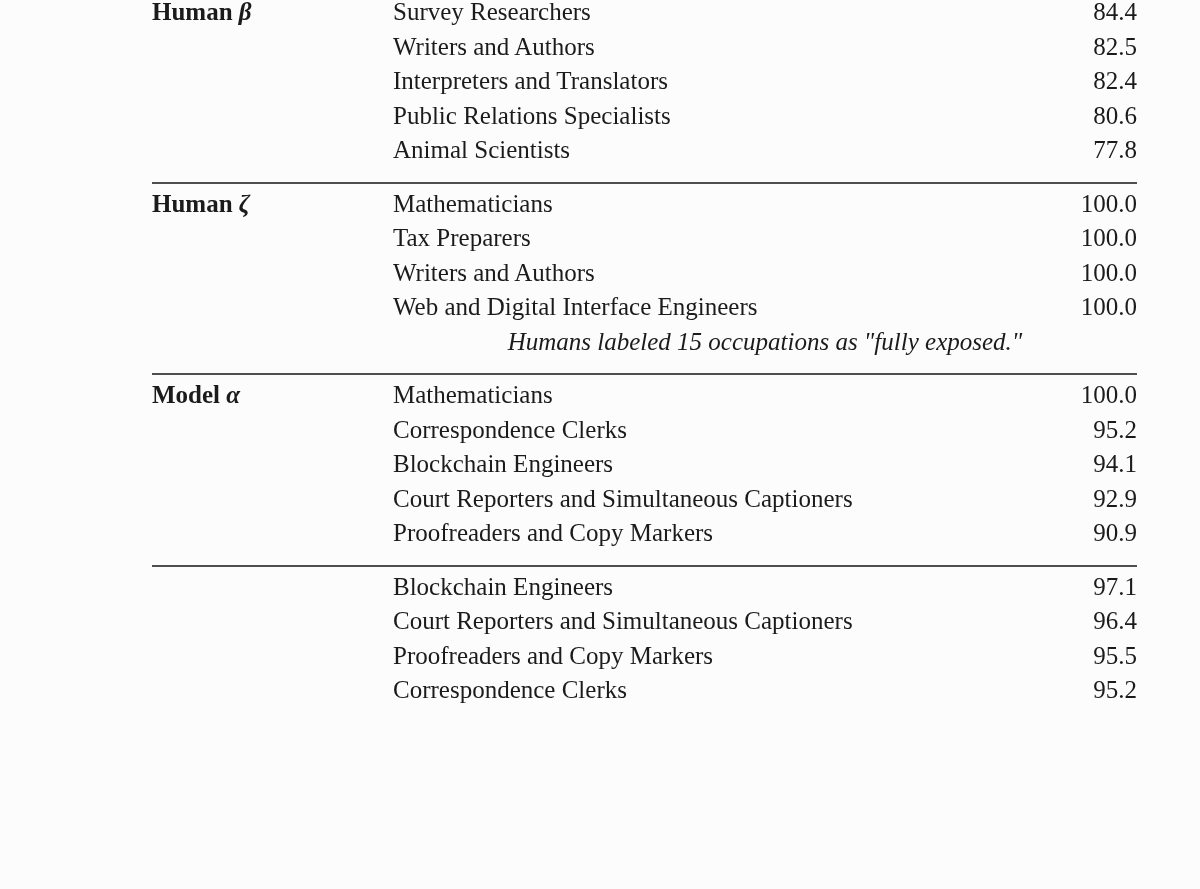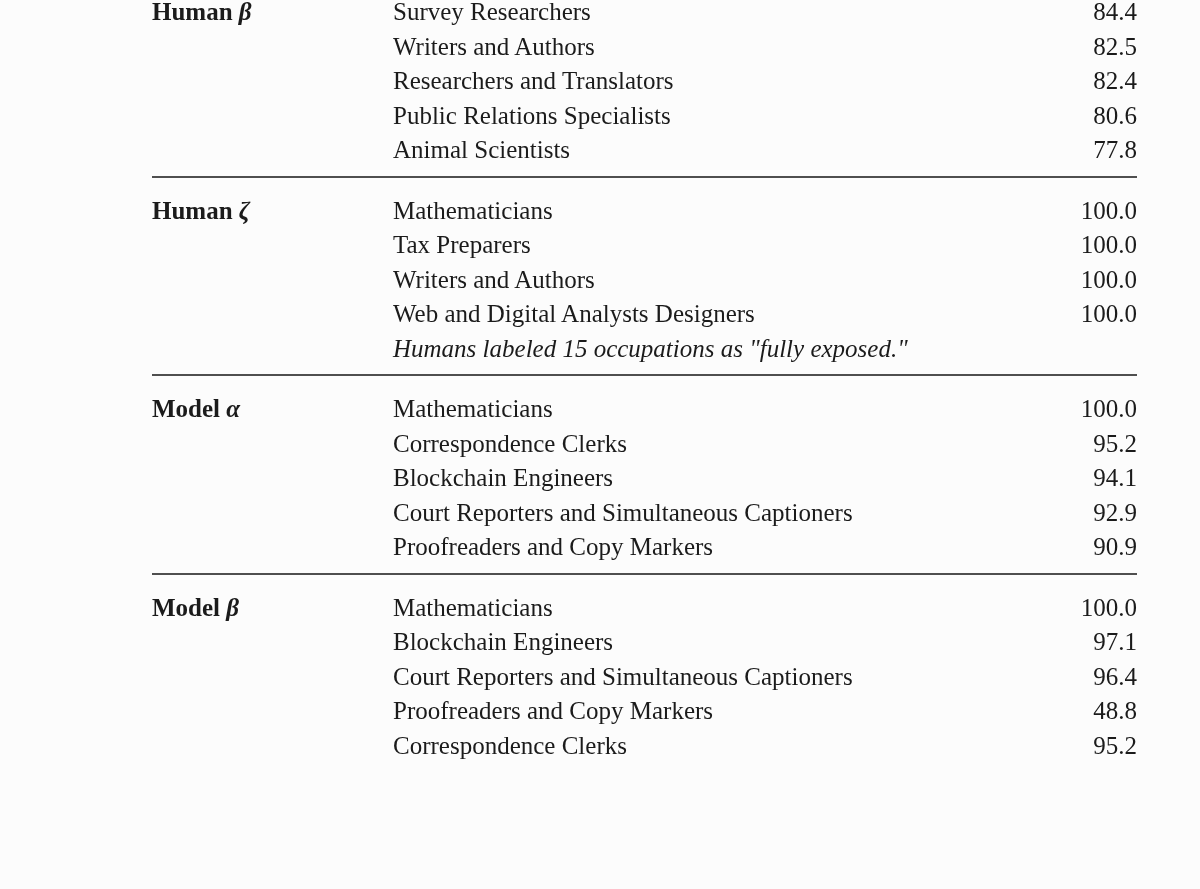--- a/index.html
+++ b/index.html
@@ -31,22 +31,22 @@
     line-height: 34.5px;
     color: #1b1b1b;
   }
   table.paper-table col.col-group { width: 241px; }
   table.paper-table col.col-occupation { width: auto; }
   table.paper-table col.col-score { width: 120px; }
 
   tbody.section + tbody.section {
     border-top: 2px solid #4f4f4f;
   }
-  tbody.section tr:first-child td { padding-top: 16px; }
-  tbody.section tr:last-child td { padding-bottom: 8px; }
+  tbody.section tr:first-child td { padding-top: 3px; }
+  tbody.section tr:last-child td { padding-bottom: 14px; }
   tbody.section:first-of-type tr:first-child td { padding-top: 0; }
 
   td {
     padding: 0;
     vertical-align: baseline;
     white-space: nowrap;
   }
   td.group-cell {
     font-weight: 700;
     text-align: left;
@@ -56,21 +56,21 @@
     font-weight: 700;
   }
   td.occ-cell {
     text-align: left;
   }
   td.score-cell {
     text-align: right;
   }
   td.note-cell {
     font-style: italic;
-    text-align: left;
+    text-align: center;
     white-space: nowrap;
   }
 </style>
 </head>
 <body>
 
 <div class="page">
   <table class="paper-table">
     <colgroup>
       <col class="col-group">
@@ -83,21 +83,21 @@
           <td class="occ-cell">Survey Researchers</td>
           <td class="score-cell">84.4</td>
         </tr>
         <tr>
           <td class="group-cell"></td>
           <td class="occ-cell">Writers and Authors</td>
           <td class="score-cell">82.5</td>
         </tr>
         <tr>
           <td class="group-cell"></td>
-          <td class="occ-cell">Researchers and Translators</td>
+          <td class="occ-cell">Interpreters and Translators</td>
           <td class="score-cell">82.4</td>
         </tr>
         <tr>
           <td class="group-cell"></td>
           <td class="occ-cell">Public Relations Specialists</td>
           <td class="score-cell">80.6</td>
         </tr>
         <tr>
           <td class="group-cell"></td>
           <td class="occ-cell">Animal Scientists</td>
@@ -115,21 +115,21 @@
           <td class="occ-cell">Tax Preparers</td>
           <td class="score-cell">100.0</td>
         </tr>
         <tr>
           <td class="group-cell"></td>
           <td class="occ-cell">Writers and Authors</td>
           <td class="score-cell">100.0</td>
         </tr>
         <tr>
           <td class="group-cell"></td>
-          <td class="occ-cell">Web and Digital Analysts Designers</td>
+          <td class="occ-cell">Web and Digital Interface Engineers</td>
           <td class="score-cell">100.0</td>
         </tr>
         <tr>
           <td></td>
           <td colspan="2" class="note-cell">Humans labeled 15 occupations as "fully exposed."</td>
         </tr>
       </tbody>
       <tbody class="section">
         <tr>
           <td class="group-cell"><span class="gname">Model</span> <span class="gsym">α</span></td>
@@ -152,38 +152,33 @@
           <td class="score-cell">92.9</td>
         </tr>
         <tr>
           <td class="group-cell"></td>
           <td class="occ-cell">Proofreaders and Copy Markers</td>
           <td class="score-cell">90.9</td>
         </tr>
       </tbody>
       <tbody class="section">
         <tr>
-          <td class="group-cell"><span class="gname">Model</span> <span class="gsym">β</span></td>
-          <td class="occ-cell">Mathematicians</td>
-          <td class="score-cell">100.0</td>
-        </tr>
-        <tr>
           <td class="group-cell"></td>
           <td class="occ-cell">Blockchain Engineers</td>
           <td class="score-cell">97.1</td>
         </tr>
         <tr>
           <td class="group-cell"></td>
           <td class="occ-cell">Court Reporters and Simultaneous Captioners</td>
           <td class="score-cell">96.4</td>
         </tr>
         <tr>
           <td class="group-cell"></td>
           <td class="occ-cell">Proofreaders and Copy Markers</td>
-          <td class="score-cell">48.8</td>
+          <td class="score-cell">95.5</td>
         </tr>
         <tr>
           <td class="group-cell"></td>
           <td class="occ-cell">Correspondence Clerks</td>
           <td class="score-cell">95.2</td>
         </tr>
       </tbody>
       <tbody class="section">
       </tbody>
     </table>

